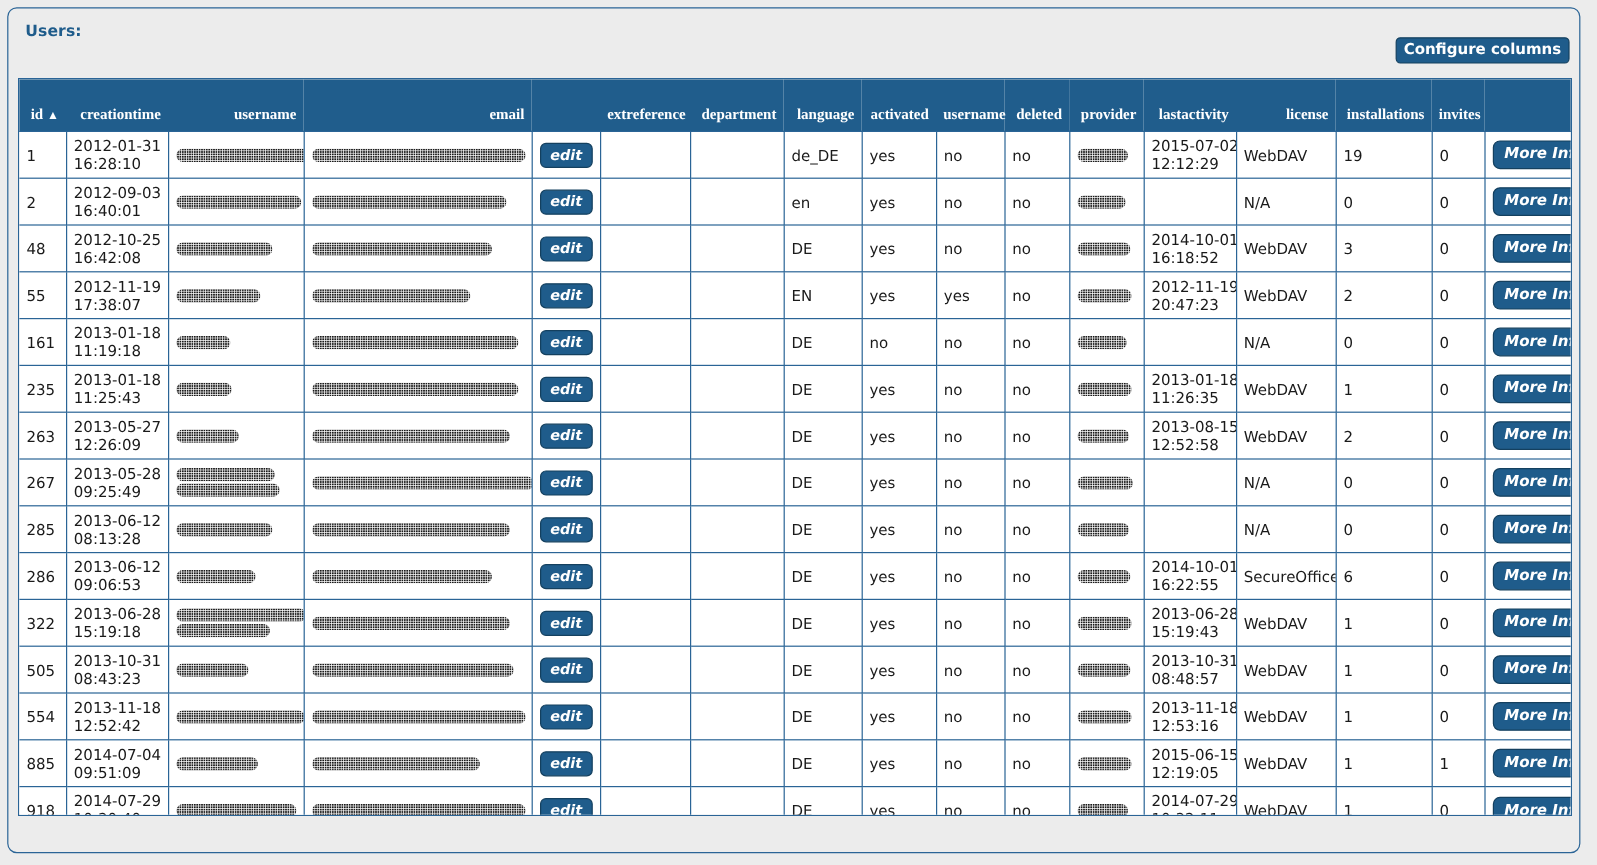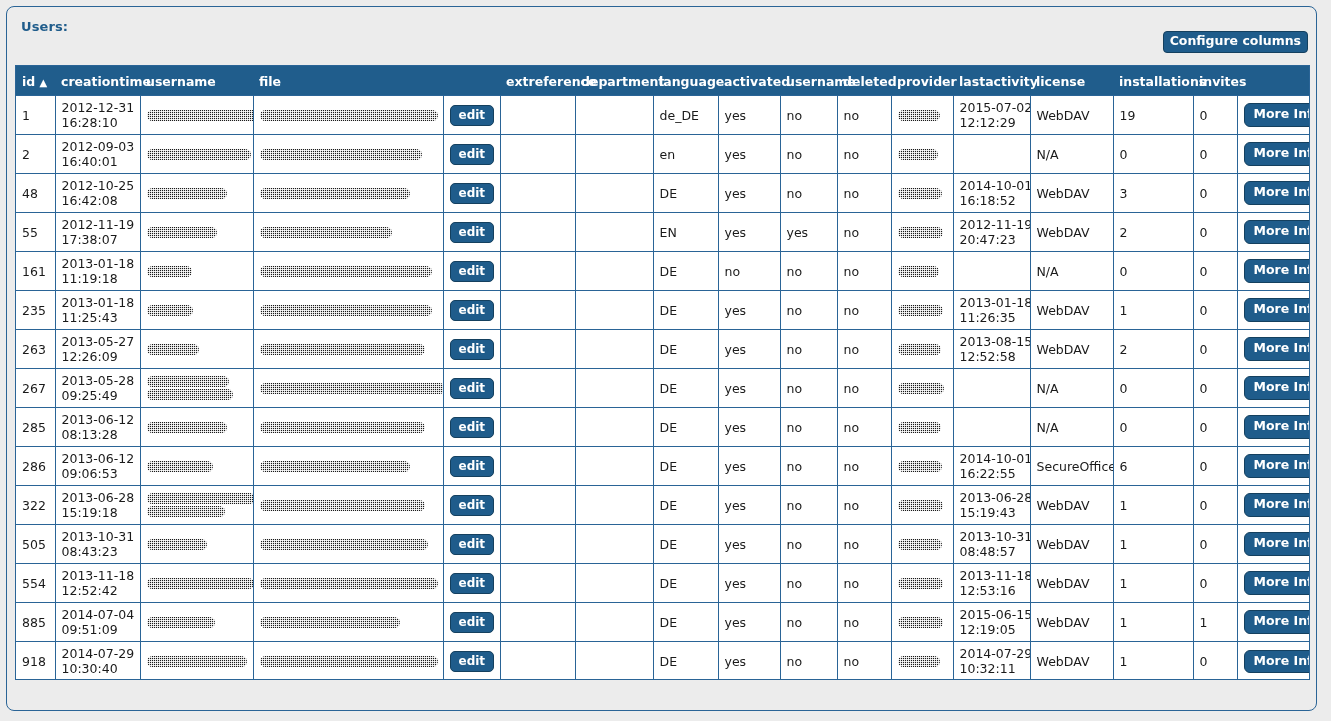--- a/index.html
+++ b/index.html
@@ -93,27 +93,28 @@
     table-layout: fixed;
     width: 1293px;
     background: #ffffff;
   }
 
   table.users th {
     background: #205d8c;
     color: #ffffff;
     font-size: 12.5px;
     font-weight: bold;
-    text-align: left;
-    padding: 8px 6px 6px 6px;
+    text-align: right;
+    padding: 22px 6px 6px 6px;
     height: 23px;
     box-sizing: border-box;
     border: none;
     white-space: nowrap;
     vertical-align: middle;
+    font-family: Liberation Serif, serif;
   }
 
   table.users td {
     border: 1px solid #2a6496;
     font-size: 12.5px;
     color: #1a1a1a;
     padding: 4px 6px;
     height: 39px;
     box-sizing: border-box;
     vertical-align: middle;
@@ -145,21 +146,21 @@
     padding: 3px 8px 4px 8px;
     border-radius: 5px;
     font-size: 12px;
   }
   .btn-more {
     padding: 4px 9px 5px 9px;
     border-radius: 6px;
     font-size: 12.5px;
   }
 
-  .cell-center-btn { text-align: center; }
+  .cell-center-btn { text-align: center; font-style: italic; }
 
   .scroll-corner {
     position: absolute;
     right: 0;
     bottom: 0;
     width: 14px;
     height: 14px;
     background: transparent;
   }
 </style>
@@ -192,41 +193,41 @@
           <col style="width:83px">
           <col style="width:80px">
           <col style="width:44px">
           <col style="width:72px">
         </colgroup>
         <thead>
           <tr>
             <th><span>id</span> <span class="sort-arrow">▲</span></th>
             <th>creationtime</th>
             <th>username</th>
-            <th>file</th>
+            <th>email</th>
             <th></th>
             <th>extreference</th>
             <th>department</th>
             <th>language</th>
             <th>activated</th>
             <th>username</th>
             <th>deleted</th>
             <th>provider</th>
             <th>lastactivity</th>
             <th>license</th>
             <th>installations</th>
             <th>invites</th>
             <th></th>
           </tr>
         </thead>
         <tbody id="users-tbody">
             <tr>
               <td>1</td>
               <td class="cell-time">
-                <div>2012-12-31</div>
+                <div>2012-01-31</div>
                 <div>16:28:10</div>
               </td>
               <td>
                 <span class="redact" style="width: 115px;"></span>
               </td>
               <td>
                 <span class="redact" style="width: 178px;"></span>
               </td>
               <td class="cell-center-btn"><span class="btn btn-edit">edit</span></td>
               <td></td>

